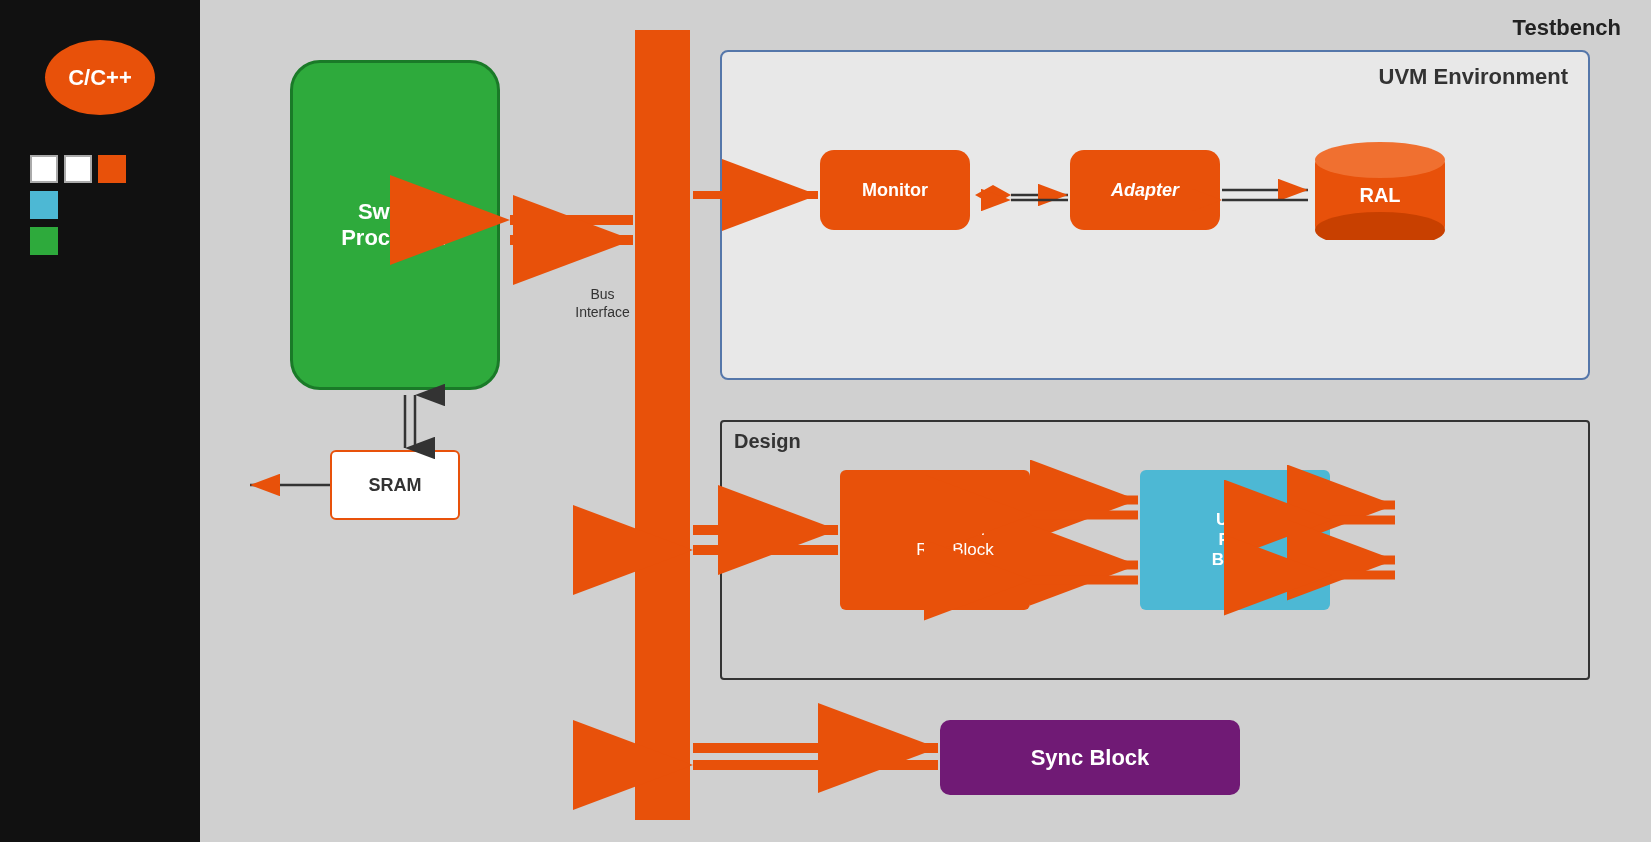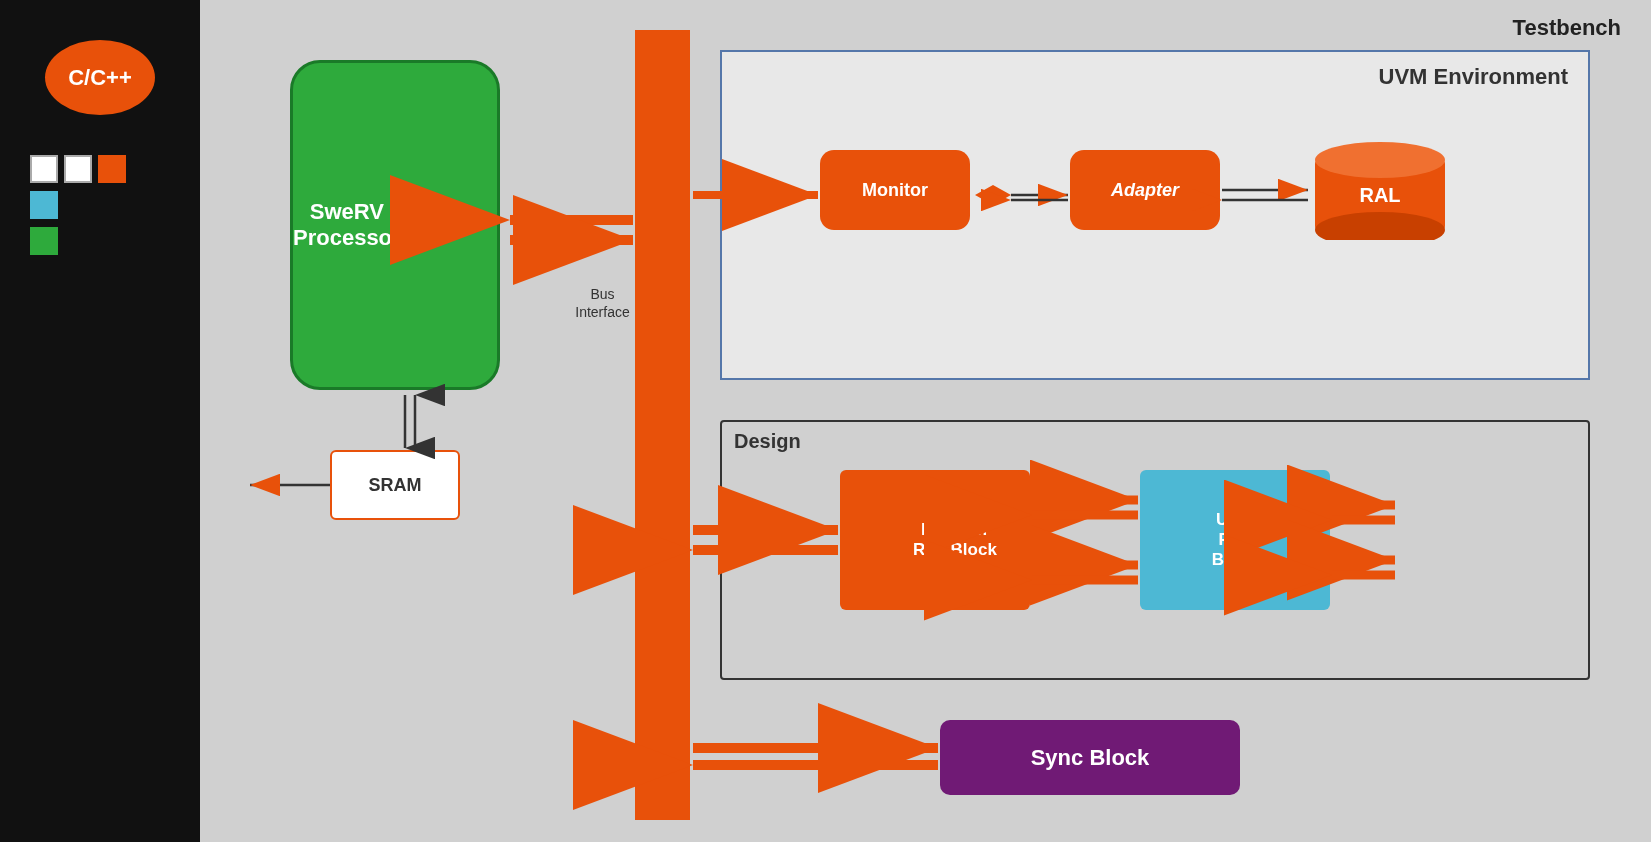--- a/index.html
+++ b/index.html
@@ -94,21 +94,21 @@
       position: absolute;
       left: 90px;
       top: 60px;
       width: 210px;
       height: 330px;
       background: #2eaa3c;
       border-radius: 30px;
       border: 3px solid #1a7a28;
       display: flex;
       align-items: center;
-      justify-content: flex-start;
+      justify-content: center;
       color: white;
       font-size: 22px;
       font-weight: bold;
       text-align: center;
     }
 
     
     .sram-block {
       position: absolute;
       left: 130px;
@@ -150,21 +150,21 @@
 
     
     .uvm-box {
       position: absolute;
       left: 520px;
       top: 50px;
       width: 870px;
       height: 330px;
       background: #e8e8e8;
       border: 2.5px solid #5577aa;
-      border-radius: 0;
+      border-radius: 8px;
     }
 
     .uvm-label {
       position: absolute;
       top: 12px;
       right: 20px;
       font-size: 22px;
       font-weight: bold;
       color: #333;
     }
@@ -241,21 +241,21 @@
       top: 470px;
       width: 190px;
       height: 140px;
       background: #e8510a;
       border-radius: 6px;
       display: flex;
       align-items: center;
       justify-content: center;
       color: white;
       font-size: 17px;
-      font-weight: bold;
+      font-weight: normal;
       text-align: center;
       padding-left: 40px;
     }
 
     
     .user-block {
       position: absolute;
       left: 940px;
       top: 470px;
       width: 190px;

